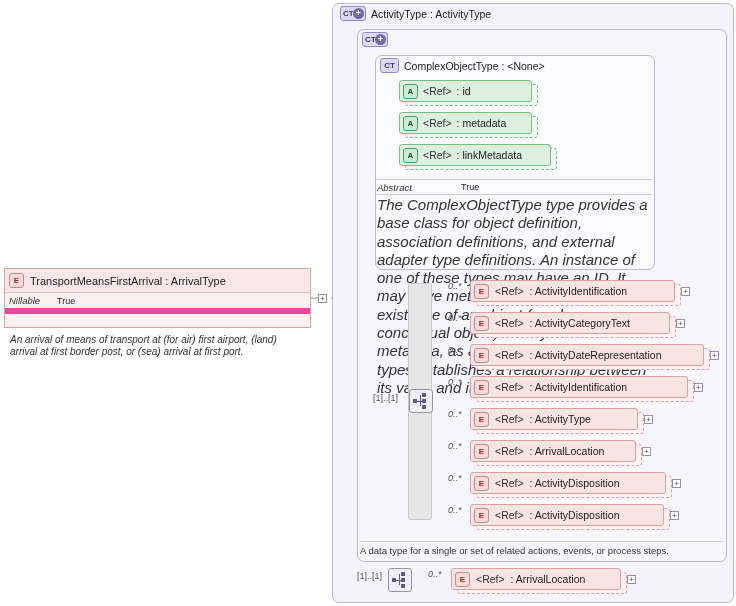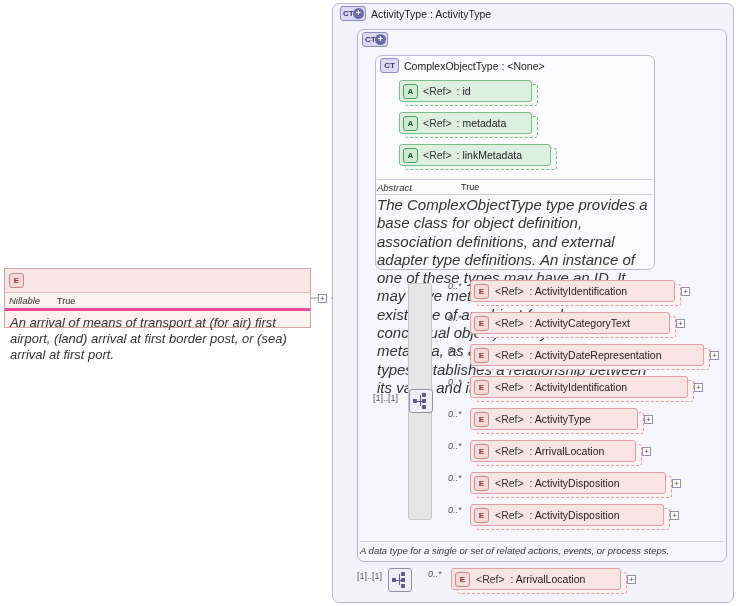--- a/index.html
+++ b/index.html
@@ -44,31 +44,31 @@
        font-size:8px;line-height:7px;text-align:center;color:#444;box-sizing:border-box;}
 
   .occ{position:absolute;font-size:9px;color:#555;}
   .occ2{position:absolute;font-size:9px;color:#555;font-style:italic;}
 
   
   .card{position:absolute;box-sizing:border-box;border:1px solid #d9a3a3;background:#fdf2f2;}
   .card-title{height:23px;display:flex;align-items:center;gap:6px;padding-left:4px;
        border-bottom:1px solid #e3bcbc;background:#f9e7e7;}
   .card-title .t{font-size:11px;color:#222;}
-  .card-sub{height:15px;display:flex;align-items:center;border-bottom:3px solid #ec4899;font-size:9.5px;}
+  .card-sub{height:15px;display:flex;align-items:center;border-bottom:6px solid #ec4899;font-size:9.5px;}
   .card-sub .k{font-style:italic;color:#333;padding-left:4px;width:48px;}
   .card-sub .v{font-size:9px;color:#222;}
-  .card-desc{padding:4px 5px 4px 5px;font-style:italic;font-size:13px;color:#333;line-height:1.22;}
+  .card-desc{padding:4px 5px 4px 5px;font-style:italic;font-size:10px;color:#333;line-height:1.22;margin-top:16px;}
 
   
   .absrow{position:absolute;display:flex;align-items:center;font-size:9.5px;gap:38px;}
   .absrow .k{font-style:italic;color:#333;width:46px;}
   .absrow .v{font-size:9px;color:#222;}
   .doc{position:absolute;font-style:italic;font-size:15px;color:#333;line-height:1.22;}
-  .footnote{position:absolute;font-style:italic;font-size:9.5px;color:#333;}
+  .footnote{position:absolute;font-size:9.5px;color:#333;}
 
   
   .seqbar{position:absolute;background:#e6e6e6;border:1px solid #c8c8c8;border-radius:3px;}
   .groupicon{position:absolute;width:22px;height:22px;border:1px solid #9a8fa8;background:#efeef7;
        border-radius:3px;}
   .groupicon .dot{position:absolute;background:#5f5a86;}
   svg.lines{position:absolute;left:0;top:0;width:736px;height:606px;pointer-events:none;}
   .conn{position:absolute;width:9px;height:9px;border:1px solid #9a8fa8;background:#fff;
        font-size:8px;line-height:7px;text-align:center;color:#444;box-sizing:border-box;}
 </style>
@@ -150,20 +150,21 @@
   <div class="absrow" style="left:377px;top:179px;width:275px;border-top:1px solid #cfcde3;border-bottom:1px solid #cfcde3;height:14px;">
     <span class="k">Abstract</span>
     <span class="v">True</span>
   </div>
 
   <div class="doc" style="left:377px;top:196px;width:274px;">The ComplexObjectType type provides a base class for object definition, association definitions, and external adapter type definitions. An instance of one of these types may have an ID. It may have metadata as it establishes the existence of an object (maybe a conceptual object). It may also have link metadata, as an element of one of these types establishes a relationship between its value and its context.</div>
 
   <div class="card" style="left:4px;top:268px;width:307px;height:60px;">
     <div class="card-title">
       <span class="badge badge-e">E</span>
+      <span class="t">TransportMeansFirstArrival : ArrivalType</span>
     </div>
     <div class="card-sub">
       <span class="k">Nillable</span>
       <span class="v">True</span>
     </div>
     <div class="card-desc">An arrival of means of transport at (for air) first airport, (land) arrival at first border post, or (sea) arrival at first port.</div>
   </div>
   <div class="conn" style="left:318px;top:294px;">+</div>
 
   <div class="seqbar" style="left:408px;top:283px;width:22px;height:235px;"></div>

